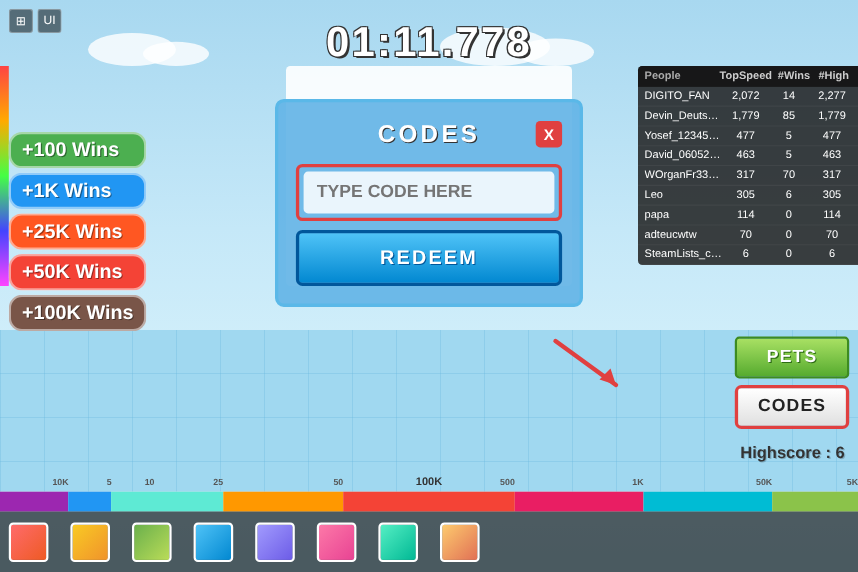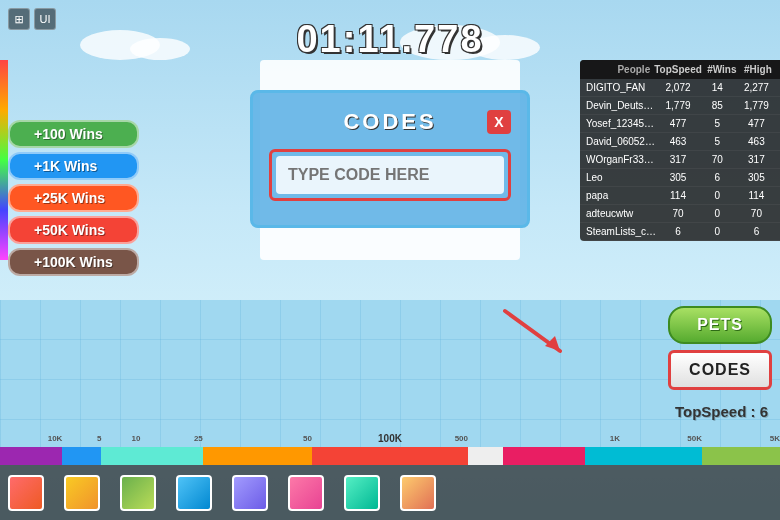--- a/index.html
+++ b/index.html
@@ -151,23 +151,23 @@
       position: absolute;
       left: 8px;
       top: 120px;
       display: flex;
       flex-direction: column;
       gap: 4px;
       z-index: 15;
     }
 
     .win-badge {
-      padding: 4px 24px;
+      padding: 4px 10px;
       border-radius: 12px;
-      font-size: 14px;
+      font-size: 18px;
       font-weight: 900;
       color: white;
       text-shadow: 1px 1px 0 rgba(0,0,0,0.4);
       border: 2px solid rgba(255,255,255,0.5);
       white-space: nowrap;
     }
 
     
     .leaderboard {
       position: absolute;
@@ -185,21 +185,21 @@
     .leaderboard-header {
       display: flex;
       background: rgba(20,20,20,0.9);
       padding: 4px 6px;
       gap: 4px;
       font-weight: 700;
       font-size: 10px;
       color: #ccc;
     }
 
-    .lb-col-name { flex: 2; text-align: right; }
+    .lb-col-name { flex: 2; }
     .lb-col-num { flex: 1; text-align: center; }
 
     .leaderboard-row {
       display: flex;
       padding: 3px 6px;
       gap: 4px;
       border-bottom: 1px solid rgba(255,255,255,0.05);
       align-items: center;
     }
 
@@ -217,21 +217,21 @@
       z-index: 20;
     }
 
     .pets-btn {
       padding: 8px 12px;
       background: linear-gradient(180deg, #a8e063 0%, #56ab2f 100%);
       color: white;
       font-size: 16px;
       font-weight: 900;
       border: 2px solid #3d8b21;
-      border-radius: 16px;
+      border-radius: 4px;
       cursor: pointer;
       text-shadow: 1px 1px 0 #2d6b15;
       letter-spacing: 1px;
     }
 
     .codes-side-btn {
       padding: 8px 18px;
       background: linear-gradient(180deg, #fff 0%, #e0e0e0 100%);
       color: #222;
       font-size: 16px;
@@ -375,20 +375,21 @@
 </div>
 
 <div class="codes-modal">
   <div class="codes-modal-header">
     <span class="codes-title">CODES</span>
     <button class="close-btn">X</button>
   </div>
   <div class="code-input-wrapper">
     <input class="code-input" type="text" placeholder="TYPE CODE HERE" style="">
   </div>
+  <button class="redeem-btn">REDEEM</button>
 </div>
 
 <div class="leaderboard">
   <div class="leaderboard-header">
     <span class="lb-col-name lb-people-label">People</span>
     <span class="lb-col-num">TopSpeed</span>
     <span class="lb-col-num">#Wins</span>
     <span class="lb-col-num">#High</span>
   </div>
   <div class="leaderboard-row">
@@ -453,21 +454,21 @@
     <polygon points="65,50 50,45 60,35" fill="#e04040"></polygon>
   </svg>
 </div>
 
 <div class="right-buttons">
   <button class="pets-btn">PETS</button>
   <button class="codes-side-btn">CODES</button>
 </div>
 
 <div class="highscore">
-  <span>TopSpeed :</span>
+  <span>Highscore :</span>
   <span>6</span>
 </div>
 
 <div class="progress-bar-section">
   <div class="progress-track" style="position:relative;width:100%;height:18px;">
 
     <span style="position:absolute;top:-14px;left:50%;transform:translateX(-50%);font-size:10px;font-weight:700;color:#333;">100K</span>
 
     <div style="position:absolute;left:0%;width:8%;height:100%;background:#9c27b0;">
       <span style="position:absolute;top:-13px;right:0;font-size:8px;font-weight:700;color:#555;">10K</span>
@@ -480,21 +481,21 @@
     </div>
     <div style="position:absolute;left:18%;width:8%;height:100%;background:#5eead4;">
       <span style="position:absolute;top:-13px;right:0;font-size:8px;font-weight:700;color:#555;">25</span>
     </div>
     <div style="position:absolute;left:26%;width:14%;height:100%;background:#ff9800;">
       <span style="position:absolute;top:-13px;right:0;font-size:8px;font-weight:700;color:#555;">50</span>
     </div>
     <div style="position:absolute;left:40%;width:20%;height:100%;background:#f44336;">
       <span style="position:absolute;top:-13px;right:0;font-size:8px;font-weight:700;color:#555;">500</span>
     </div>
-    <div style="position:absolute;left:60%;width:15%;height:100%;background:#e91e63;margin-left:35px;">
+    <div style="position:absolute;left:60%;width:15%;height:100%;background:#e91e63;">
       <span style="position:absolute;top:-13px;right:0;font-size:8px;font-weight:700;color:#555;">1K</span>
     </div>
     <div style="position:absolute;left:75%;width:15%;height:100%;background:#00bcd4;">
       <span style="position:absolute;top:-13px;right:0;font-size:8px;font-weight:700;color:#555;">50K</span>
     </div>
     <div style="position:absolute;left:90%;width:10%;height:100%;background:#8bc34a;padding-left:36px;">
       <span style="position:absolute;top:-13px;right:0;font-size:8px;font-weight:700;color:#555;">5K</span>
     </div>
   </div>
 </div>

